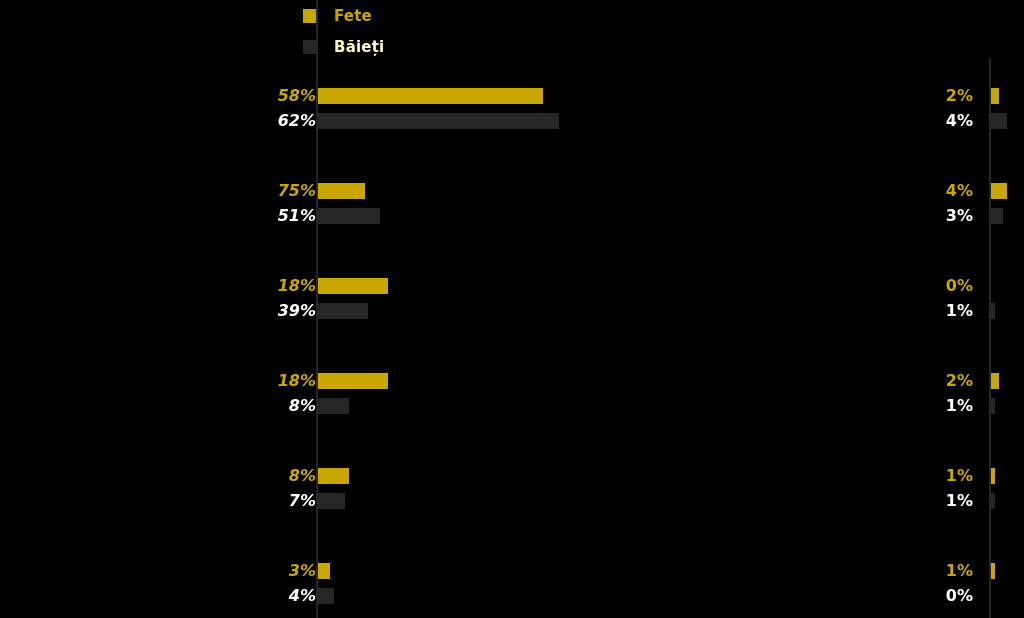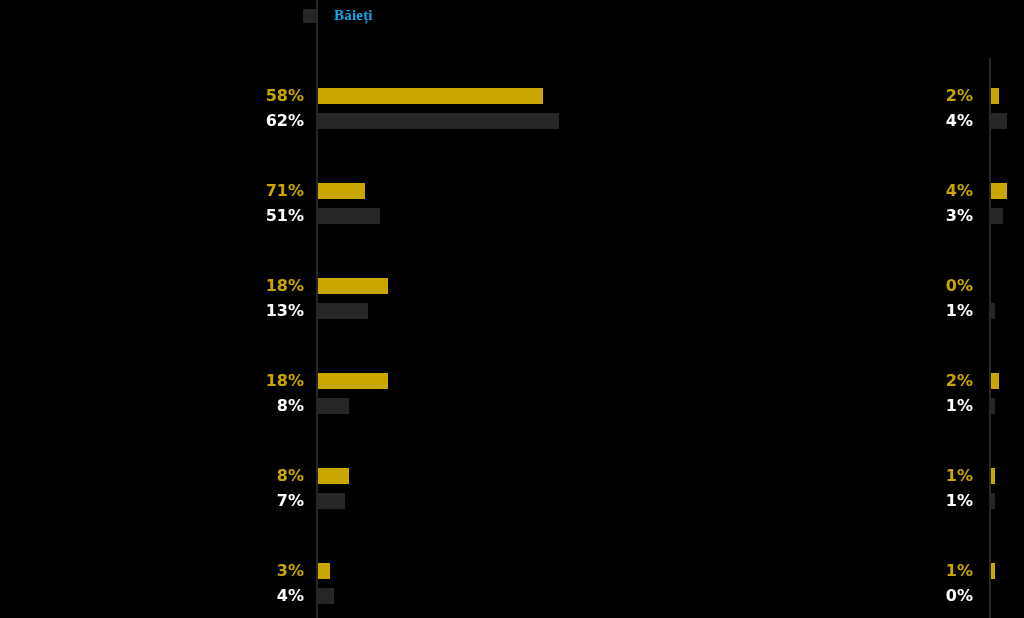--- a/index.html
+++ b/index.html
@@ -40,21 +40,21 @@
   .legend-label {
     margin-left: 17px;
     font-size: 15px;
     font-weight: bold;
     letter-spacing: 0.2px;
     white-space: nowrap;
   }
   .legend-item.series-fete .legend-swatch { background: #C9A700; }
   .legend-item.series-fete .legend-label  { color: #C9A700; }
   .legend-item.series-baieti .legend-swatch { background: #262626; }
-  .legend-item.series-baieti .legend-label  { color: #0ea5e9; font-family: Liberation Serif, serif; }
+  .legend-item.series-baieti .legend-label  { color: #fef9c3; }
 
   
   .axis {
     position: absolute;
     width: 2px;
     background: #262626;
   }
   .axis-left  { left: 316px; top: 0px;  height: 618px; }
   .axis-right { left: 989px; top: 58px; height: 560px; }
 
@@ -82,56 +82,60 @@
     position: absolute;
     font-size: 16px;
     font-weight: bold;
     text-align: right;
     width: 120px;
     line-height: 16px;
   }
   .value.fete   { color: #C9A700; top: 0px; }
   .value.baieti { color: #ffffff; top: 25px; }
 
-  .panel-left .value  { left: 184px; }
+  .panel-left .value  { left: 196px; font-style: italic; }
   .panel-right .value { left: 853px; }
 </style>
 </head>
 <body>
 
 <div id="chart-root">
 
   <div class="legend">
+    <div class="legend-item series-fete">
+      <span class="legend-swatch"></span>
+      <span class="legend-label">Fete</span>
+    </div>
     <div class="legend-item series-baieti">
       <span class="legend-swatch"></span>
       <span class="legend-label">Băieți</span>
     </div>
   </div>
 
   <div class="axis axis-left"></div>
   <div class="axis axis-right"></div>
 
   <div id="plot-left" class="panel panel-left">
       <div class="row" style="top: 88px;">
         <div class="bar fete" style="width: 225.04px;"></div>
         <div class="value fete">58%</div>
         <div class="bar baieti" style="width: 240.56px;"></div>
         <div class="value baieti">62%</div>
       </div>
       <div class="row" style="top: 183px;">
         <div class="bar fete" style="width: 46.56px;"></div>
-        <div class="value fete">71%</div>
+        <div class="value fete">75%</div>
         <div class="bar baieti" style="width: 62.08px;"></div>
         <div class="value baieti">51%</div>
       </div>
       <div class="row" style="top: 278px;">
         <div class="bar fete" style="width: 69.84px;"></div>
         <div class="value fete">18%</div>
         <div class="bar baieti" style="width: 50.44px;"></div>
-        <div class="value baieti">13%</div>
+        <div class="value baieti">39%</div>
       </div>
       <div class="row" style="top: 373px;">
         <div class="bar fete" style="width: 69.84px;"></div>
         <div class="value fete">18%</div>
         <div class="bar baieti" style="width: 31.04px;"></div>
         <div class="value baieti">8%</div>
       </div>
       <div class="row" style="top: 468px;">
         <div class="bar fete" style="width: 31.04px;"></div>
         <div class="value fete">8%</div>

